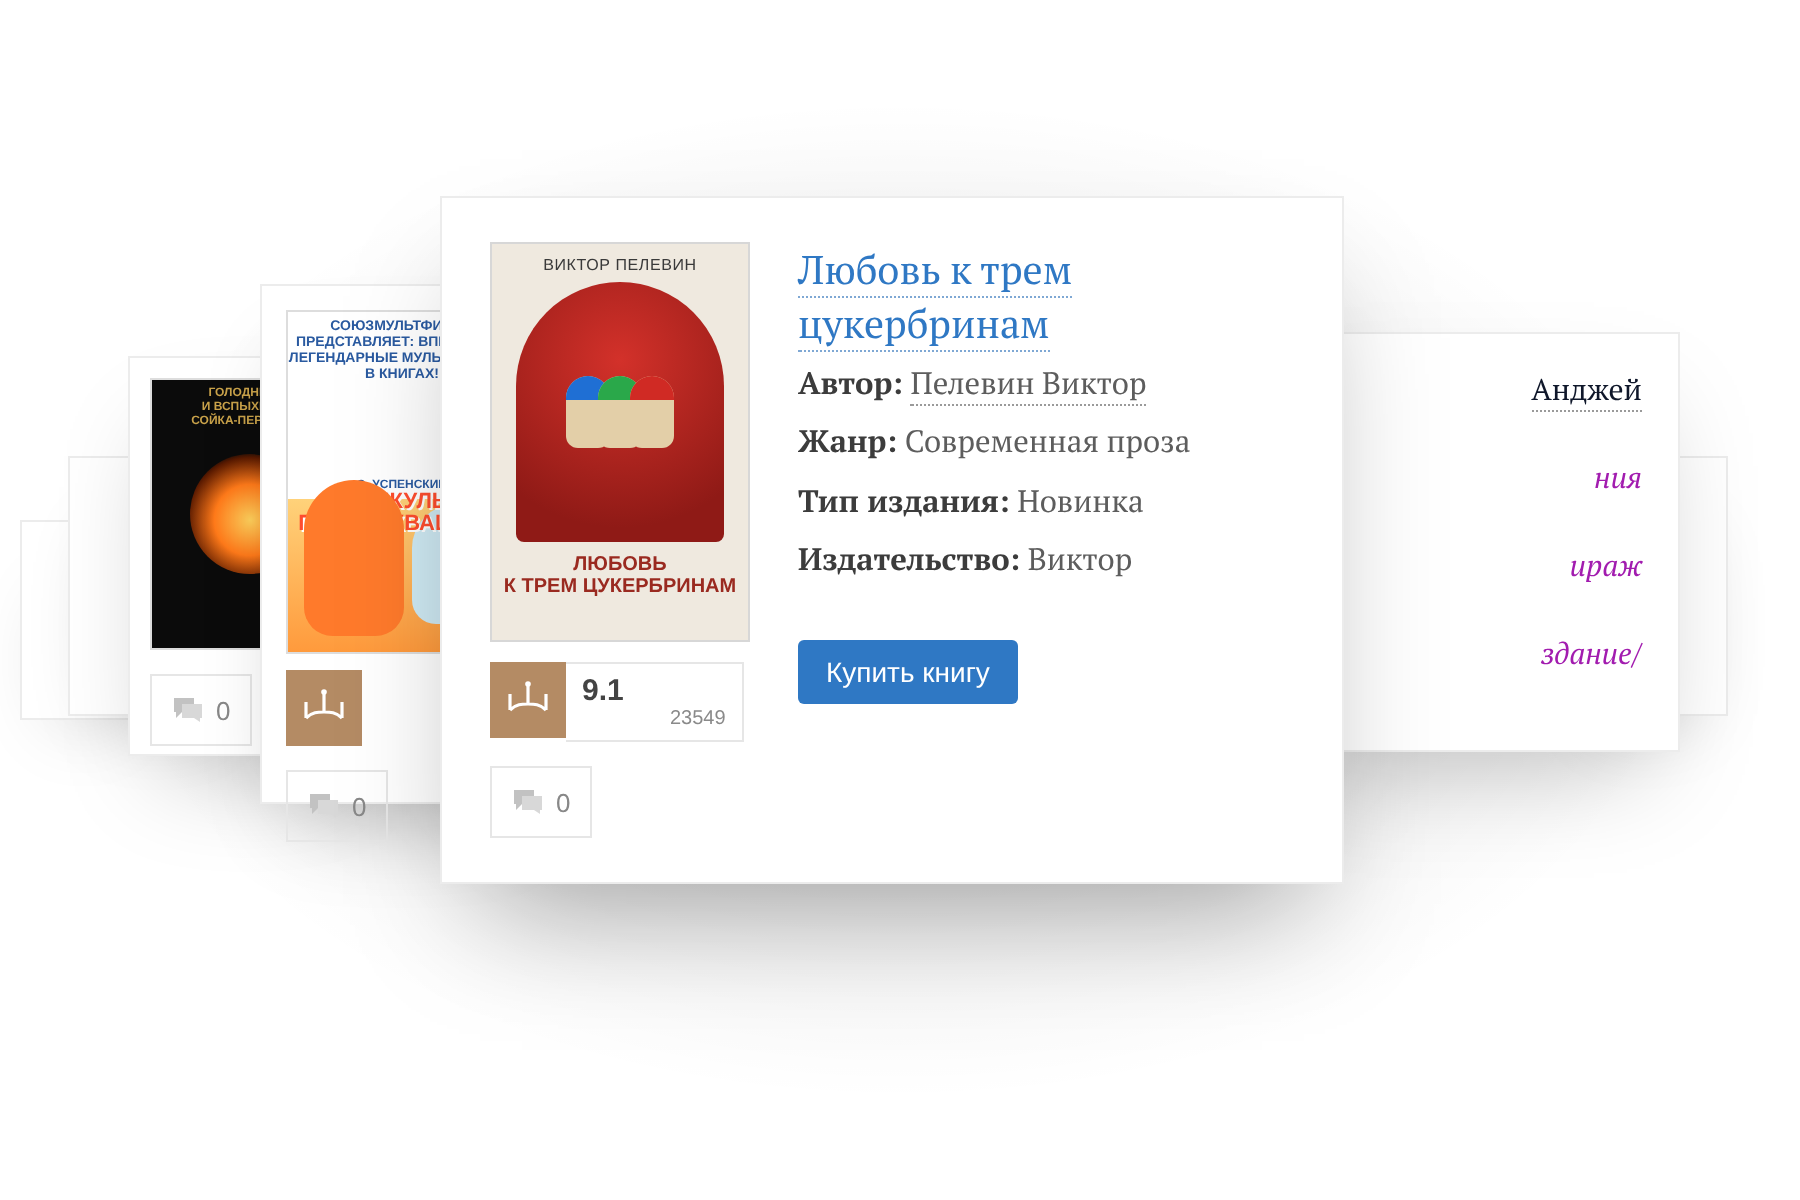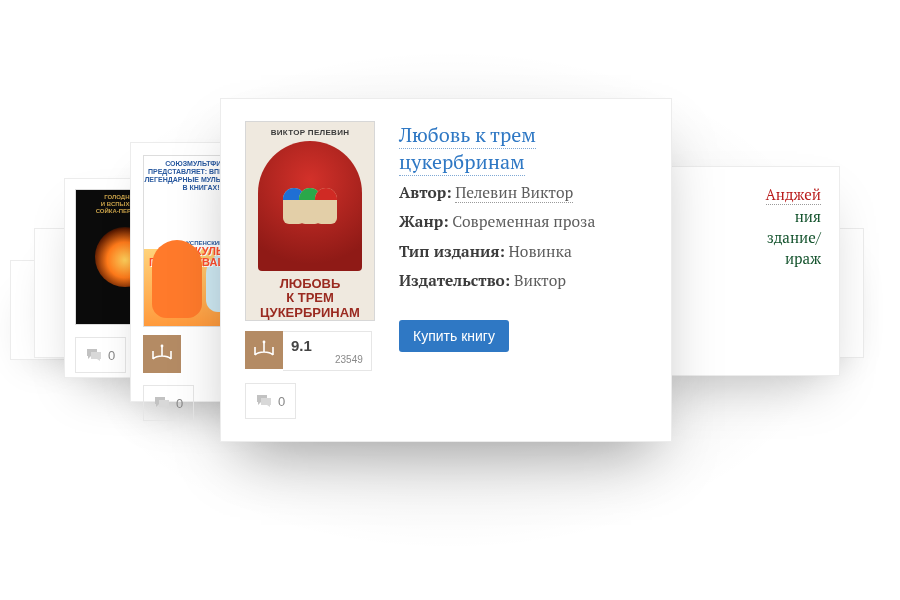--- a/index.html
+++ b/index.html
@@ -66,21 +66,21 @@
     background: #efe9df;
     position: relative;
     overflow: hidden;
     display: flex;
     flex-direction: column;
     align-items: center;
     font-family: Arial, sans-serif;
   }
   .cover .author-strip {
     font-size: 8px;
-    font-weight: bold;
+    font-weight: normal;
     color: #3a3a3a;
     padding-top: 6px;
     letter-spacing: 0.3px;
   }
   .cover .redpanel {
     margin-top: 4px;
     width: 104px;
     height: 130px;
     background: radial-gradient(circle at 50% 30%, #d3312a 0%, #8f1a16 80%);
     border-radius: 52px 52px 4px 4px;
@@ -99,21 +99,21 @@
   }
   .face::before {
     content:"";
     position:absolute; top:0; left:0; right:0; height:12px;
     border-radius: 11px 11px 0 0;
   }
   .face.b::before { background:#1f6fd4; }
   .face.g::before { background:#2aa84a; }
   .face.r::before { background:#d02a24; }
   .cover .title-strip {
-    font-size: 13px;
+    font-size: 10px;
     font-weight: bold;
     color: #9a2a20;
     text-align: center;
     line-height: 1.1;
     padding-top: 6px;
   }
 
   
   .rating-row {
     display: flex;
@@ -257,30 +257,31 @@
   
   .card.right {
     left: 640px;
     top: 166px;
     width: 200px;
     height: 210px;
     padding: 16px 18px;
     z-index: 4;
   }
   .frag-link {
-    color:#b91c1c;
+    color:#0f172a;
     text-decoration:none;
     border-bottom: 1px dotted #9a9a9a;
     font-size:15px;
   }
   .frag-line {
-    color:#14532d;
+    color:#a21caf;
     font-size:15px;
-    margin-top: 1px;
+    margin-top: 24px;
     text-align:right;
+    font-style:italic;
   }
 
   
   .ghost1 { left: 34px;  top: 228px; width: 90px;  height: 130px; z-index:2; }
   .ghost2 { left: 780px; top: 228px; width: 84px;  height: 130px; z-index:2; }
   .ghost3 { left: 10px;  top: 260px; width: 64px;  height: 100px; z-index:1; }
 
   
   svg { display:block; }
 </style>
@@ -343,22 +344,22 @@
         <span class="cnt">0</span>
       </div>
     </div>
   </div>
 
   <div class="card right">
     <div style="text-align:right">
       <a href="#" class="frag-link">Анджей</a>
     </div>
     <div class="frag-line">ния</div>
+    <div class="frag-line">ираж</div>
     <div class="frag-line">здание/</div>
-    <div class="frag-line">ираж</div>
   </div>
 
   <div class="card main">
     <div class="main-inner">
       <div class="cover-col">
         <div class="cover">
           <div class="author-strip">ВИКТОР ПЕЛЕВИН</div>
           <div class="redpanel">
             <div class="faces">
               <div class="face b"></div>

